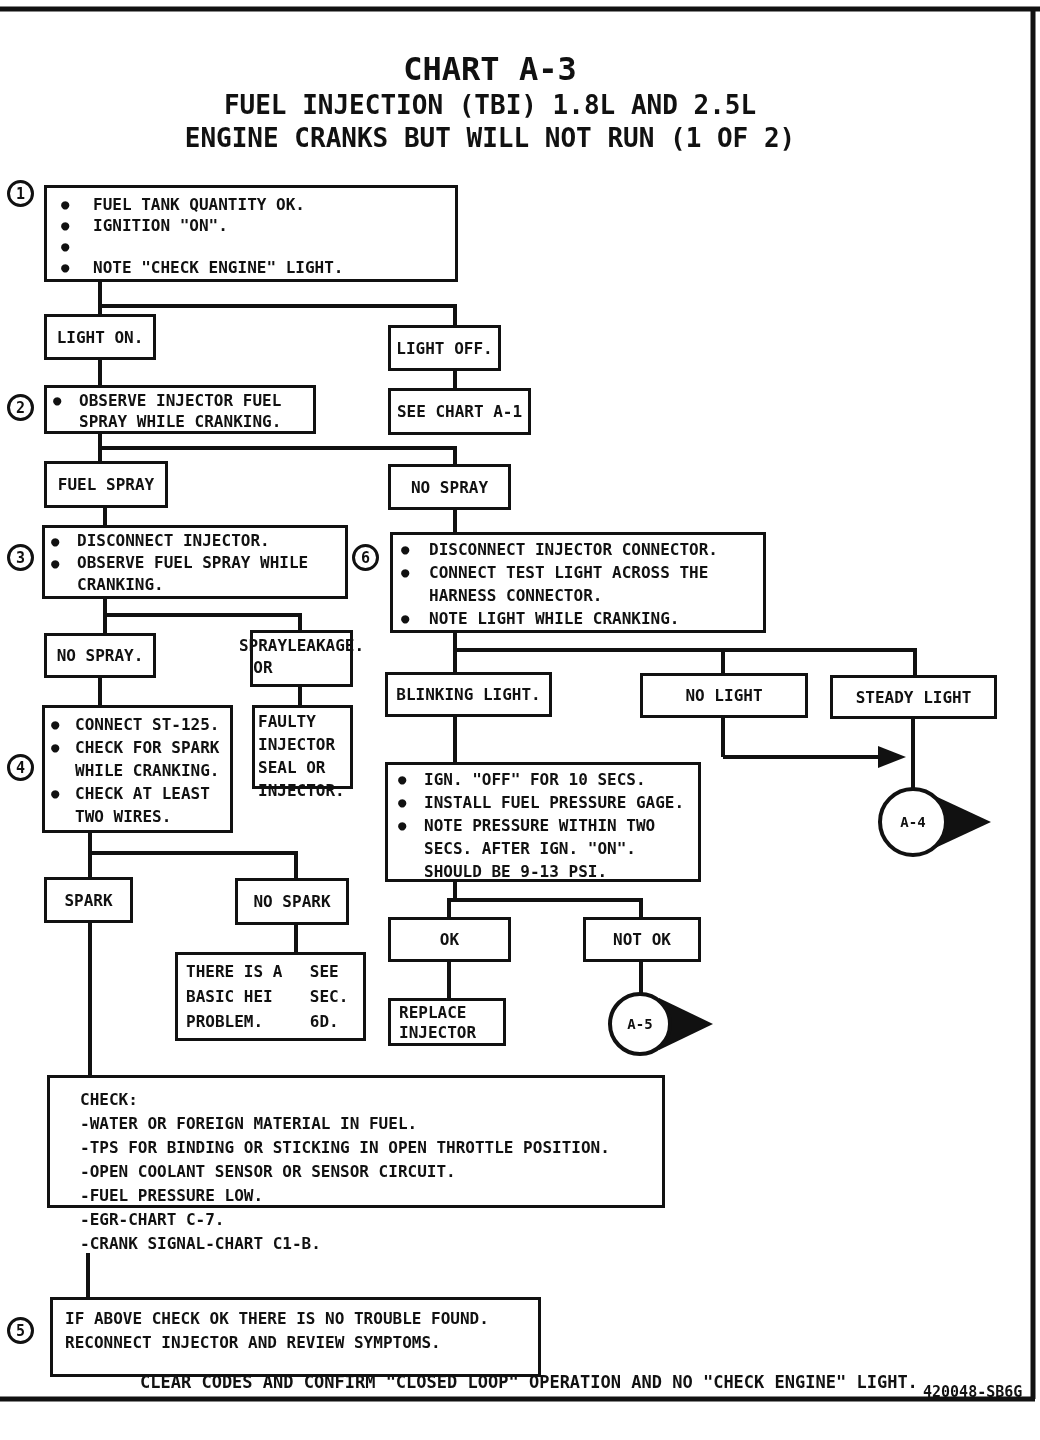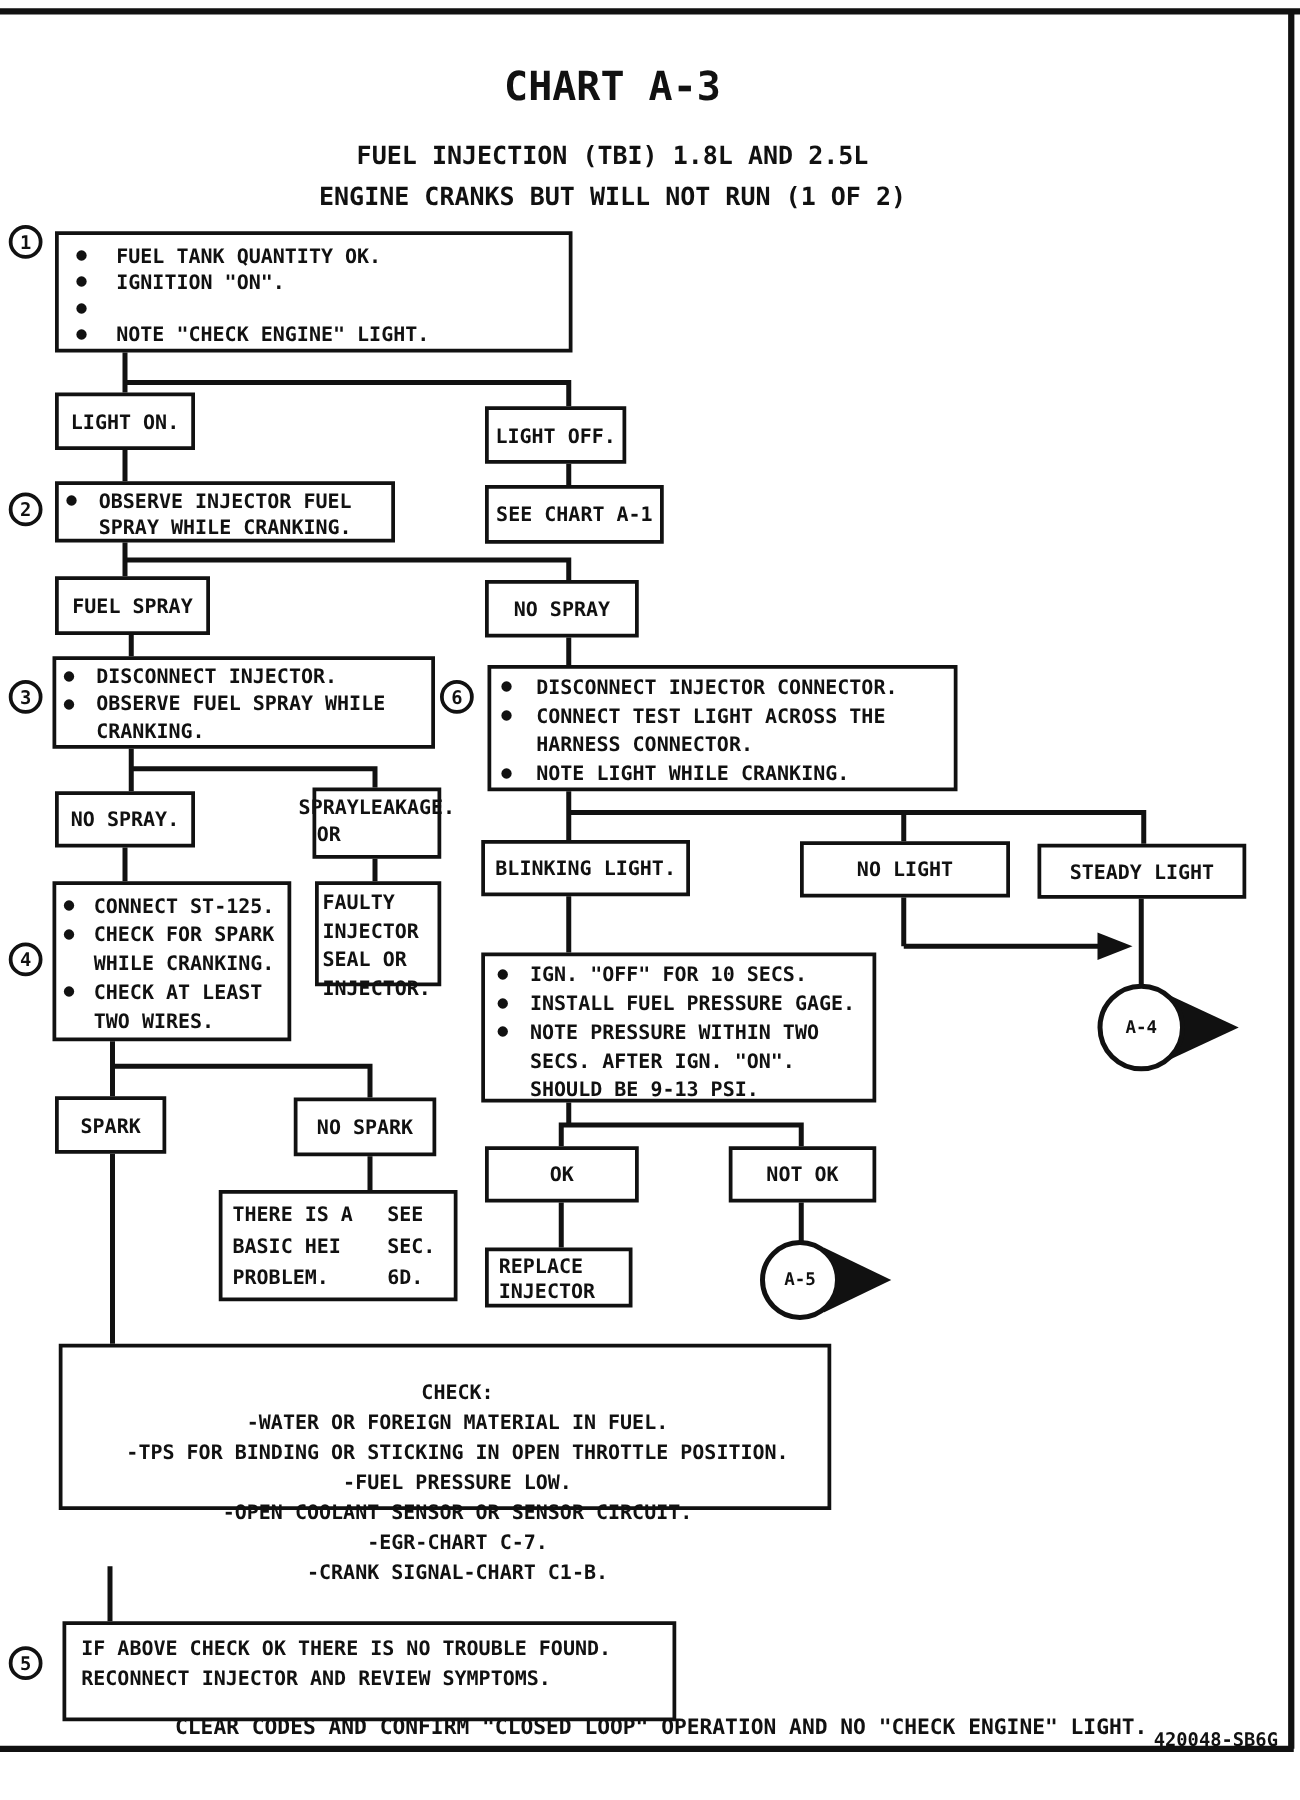--- a/index.html
+++ b/index.html
@@ -4,21 +4,21 @@
 <style>
   html,body{margin:0;padding:0;background:#e8e8e8;}
   .page{
     position:relative;width:1040px;height:1440px;background:#ffffff;
     font-family:"DejaVu Sans Mono",monospace;font-weight:700;color:#111;
     overflow:hidden;margin:0 auto;
   }
   .wires{position:absolute;left:0;top:0;width:1040px;height:1440px;}
   .hdr{position:absolute;left:0;width:980px;text-align:center;white-space:nowrap;}
   .hdr.big{font-size:32px;line-height:34px;}
-  .hdr.sub{font-size:20px;line-height:30px;margin-top:19px;}
+  .hdr.sub{font-size:26px;line-height:30px;}
   .nbox{
     position:absolute;box-sizing:border-box;background:#fff;border:3px solid #111;
     font-size:16px;line-height:23px;
   }
   .lbl{display:flex;align-items:center;justify-content:center;text-align:center;white-space:nowrap;}
   .col{display:flex;flex-direction:row;justify-content:center;}
   .brow{display:flex;align-items:flex-start;}
   .bullet{flex:0 0 26px;font-size:14px;line-height:inherit;}
   .badge{
     position:absolute;width:27px;height:27px;border:3px solid #111;border-radius:50%;
@@ -203,26 +203,26 @@
   <div class="nbox col" style="left:388px;top:998px;width:118px;height:48px;padding:2px 8px;line-height:20px;">REPLACE INJECTOR</div>
 
   <div class="nbox lbl" style="left:44px;top:877px;width:89px;height:46px;">SPARK</div>
   <div class="nbox lbl" style="left:235px;top:878px;width:114px;height:47px;">NO SPARK</div>
 
   <div class="nbox col" style="left:175px;top:952px;width:191px;height:89px;padding:4px 2px 4px 8px;line-height:25px;justify-content:flex-start;">
     <div>THERE IS A BASIC HEI PROBLEM.</div>
     <div>SEE SEC. 6D.</div>
   </div>
 
-  <div class="nbox" style="left:47px;top:1075px;width:618px;height:133px;padding:24px 10px 10px 30px;line-height:24px;text-align:center;">
+  <div class="nbox" style="left:47px;top:1075px;width:618px;height:133px;padding:10px 10px 10px 30px;line-height:24px;">
     <div>CHECK:</div>
     <div>-WATER OR FOREIGN MATERIAL IN FUEL.</div>
     <div>-TPS FOR BINDING OR STICKING IN OPEN THROTTLE POSITION.</div>
+    <div>-OPEN COOLANT SENSOR OR SENSOR CIRCUIT.</div>
     <div>-FUEL PRESSURE LOW.</div>
-    <div>-OPEN COOLANT SENSOR OR SENSOR CIRCUIT.</div>
     <div>-EGR-CHART C-7.</div>
     <div>-CRANK SIGNAL-CHART C1-B.</div>
   </div>
 
   <div class="nbox" style="left:50px;top:1297px;width:491px;height:80px;padding:7px 12px;line-height:24px;">IF ABOVE CHECK OK THERE IS NO TROUBLE FOUND. RECONNECT INJECTOR AND REVIEW SYMPTOMS.</div>
 
   <div class="flag-label" style="left:880px;top:808px;width:66px;height:28px;">A-4</div>
   <div class="flag-label" style="left:607px;top:1010px;width:66px;height:28px;">A-5</div>
 
   <div class="footnote" style="left:140px;top:1372px;">CLEAR CODES AND CONFIRM "CLOSED LOOP" OPERATION AND NO "CHECK ENGINE" LIGHT.</div>

